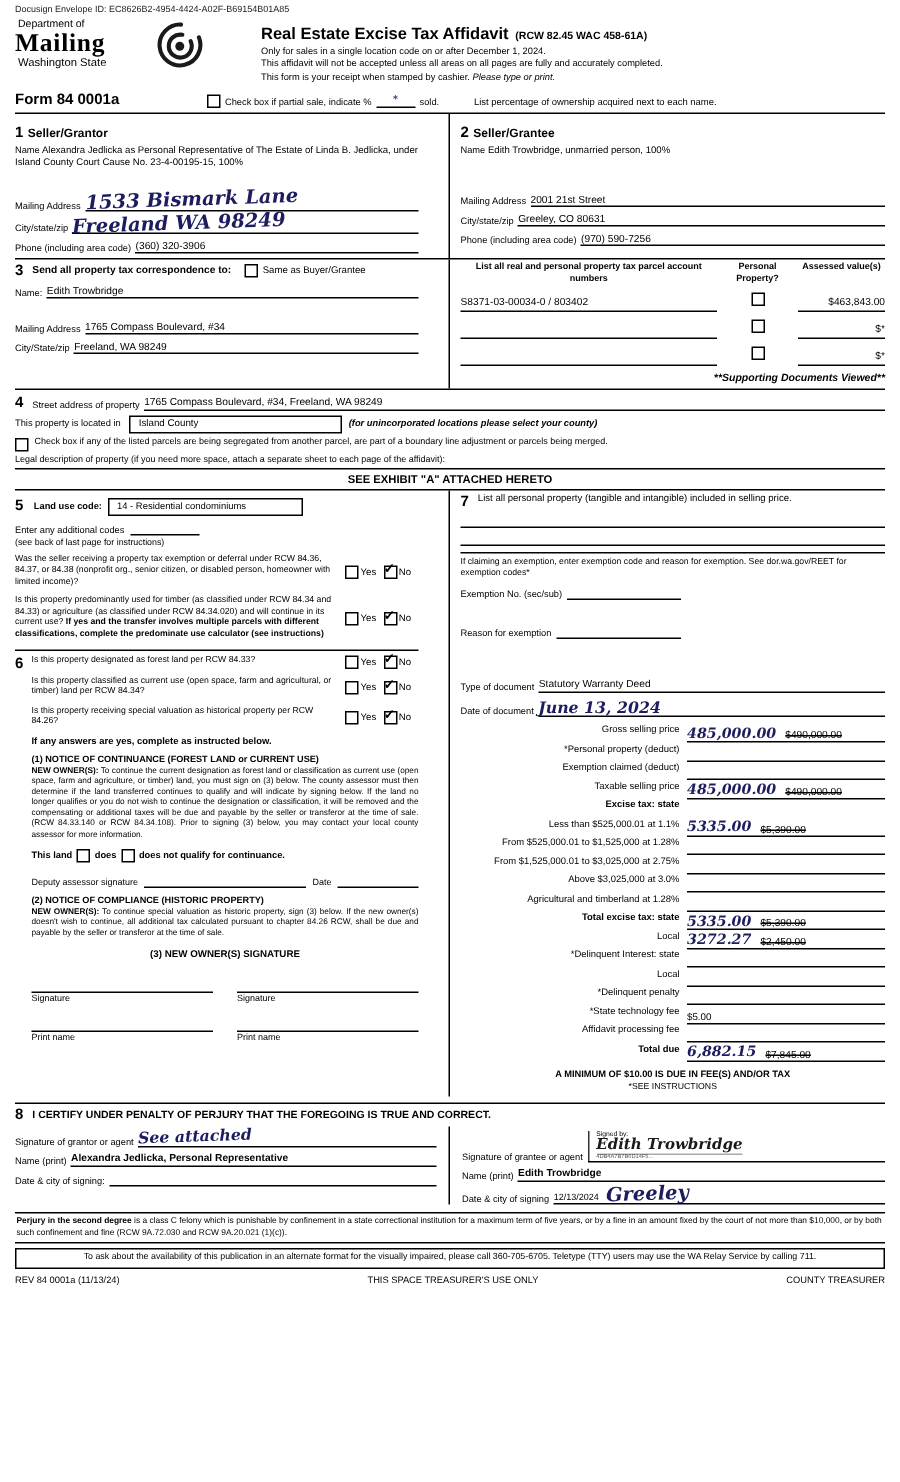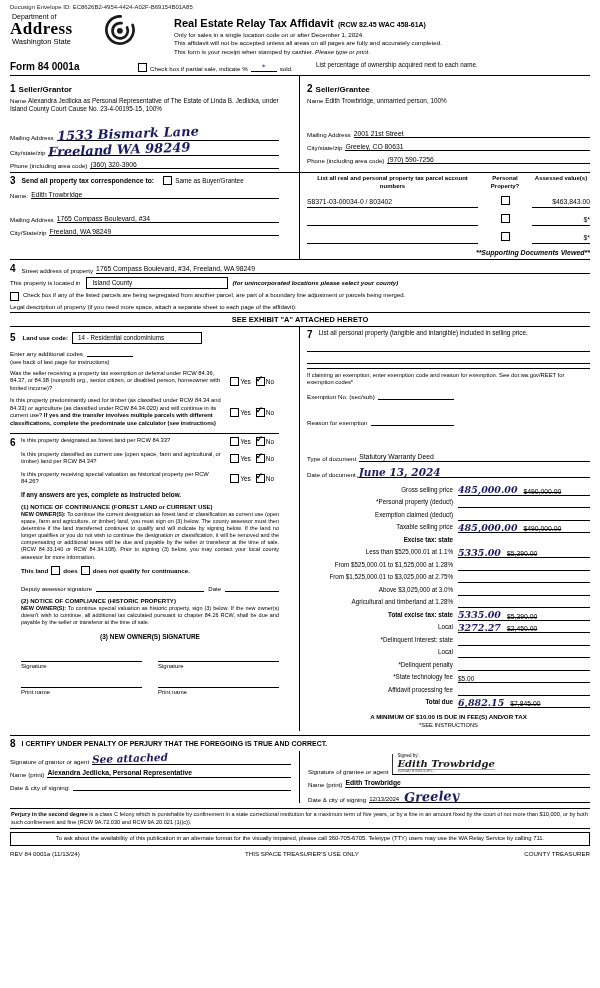--- a/index.html
+++ b/index.html
@@ -13,21 +13,21 @@
   .logo{width:158px;position:relative}
   .dept{font-size:7px;margin-left:2px}
   .rev{font-size:17px;font-weight:bold;font-family:"Liberation Serif",serif;letter-spacing:.5px;line-height:1}
   .wa{font-size:7.5px;margin-left:2px}
   .swirl{position:absolute;left:92px;top:0}
   .titleblock{flex:1;padding-left:6px}
   .title{font-size:11px;font-weight:bold}
   .rcw{font-size:7px;font-weight:bold}
   .sub{font-size:6.2px;line-height:1.35}
   
-  .form-line{display:flex;margin-top:5px}
+  .form-line{display:flex;align-items:flex-end;margin-top:5px}
   .form-no{width:128px;font-size:10px;font-weight:bold}
   .partial{width:168px;display:flex;align-items:flex-end;gap:3px;font-size:6.2px}
   .blank20{display:inline-block;width:26px;border-bottom:1px solid #000;text-align:center;height:8px}
   .own-note{flex:1;padding-left:10px;font-size:6.3px}
   
   .lbl{font-size:6.2px;white-space:nowrap}
   .fld{display:flex;align-items:flex-end;gap:3px;margin-top:3px}
   .fline{flex:1;border-bottom:1px solid #000;min-height:9px;display:flex;align-items:flex-end;gap:5px;overflow:visible}
   .typed{font-size:6.8px;line-height:1.1}
   .typed.sm{font-size:6px}
@@ -93,21 +93,21 @@
   .sec7{position:relative;padding-top:2px}
   .s7head{display:flex;gap:3px}
   .s7intro{font-size:6.4px;line-height:1.3}
   .blankline{border-bottom:1px solid #000;height:11px}
   .exnote{font-size:5.8px;line-height:1.3;margin-top:4px;border-top:1px solid #000;padding-top:3px}
   .fld.narrow{width:52%}
   .stamp{position:absolute;right:2px;top:96px;width:152px;text-align:center;color:#3a3a3a;
          font-family:"DejaVu Sans Mono",monospace;font-size:6.2px;line-height:1.5}
   .stamp .stamp-title{font-size:6.6px}
   .amt-rows{margin-top:6px}
-  .amt-row{display:flex;align-items:center;margin-top:1px;min-height:11.5px}
+  .amt-row{display:flex;align-items:flex-start;margin-top:1px;min-height:11.5px}
   .amt-label{flex:1;text-align:right;font-size:6.3px;padding-right:5px;line-height:1.1}
   .amt-label.b{font-weight:bold}
   .amt-val{width:132px;border-bottom:1px solid #000;display:flex;align-items:flex-end;gap:6px;min-height:10px}
   .amt-val.noline{border-bottom:none}
   .amt-hand{font-size:9.5px}
   .amt-print{font-size:6.5px}
   .minnote{font-weight:bold;font-size:6.2px;text-align:center;margin-top:5px}
   .seeinstr{font-size:5.8px;text-align:center;margin-top:2px}
   
   .sec8{border-top:1px solid #000;margin-top:4px;padding-top:2px}
@@ -129,33 +129,33 @@
 </head>
 <body>
 
 <div class="page">
 
   <div class="docusign">Docusign Envelope ID: EC8626B2-4954-4424-A02F-B69154B01A85</div>
 
   <div class="header">
     <div class="logo">
       <div class="dept">Department of</div>
-      <div class="rev">Address</div>
+      <div class="rev">Mailing</div>
       <div class="wa">Washington State</div>
       <svg class="swirl" width="34" height="34" viewBox="0 0 40 40">
         <g fill="none" stroke="#1a1a1a" stroke-width="3.2" stroke-linecap="round">
           <path d="M22 4 a16 16 0 1 0 14 10"></path>
           <path d="M23 12 a9 9 0 1 0 6.5 5"></path>
         </g>
         <circle cx="21" cy="21" r="3.5" fill="#1a1a1a"></circle>
       </svg>
     </div>
     <div class="titleblock">
       <div>
-        <span class="title">Real Estate Relay Tax Affidavit</span>
+        <span class="title">Real Estate Excise Tax Affidavit</span>
         <span class="rcw">(RCW 82.45 WAC 458-61A)</span>
       </div>
       <div class="sub">Only for sales in a single location code on or after December 1, 2024.</div>
       <div class="sub">This affidavit will not be accepted unless all areas on all pages are fully and accurately completed.</div>
       <div class="sub"><span>This form is your receipt when stamped by cashier. </span><span class="i">Please type or print.</span></div>
     </div>
   </div>
 
   <div class="form-line">
     <div class="form-no">Form 84 0001a</div>

